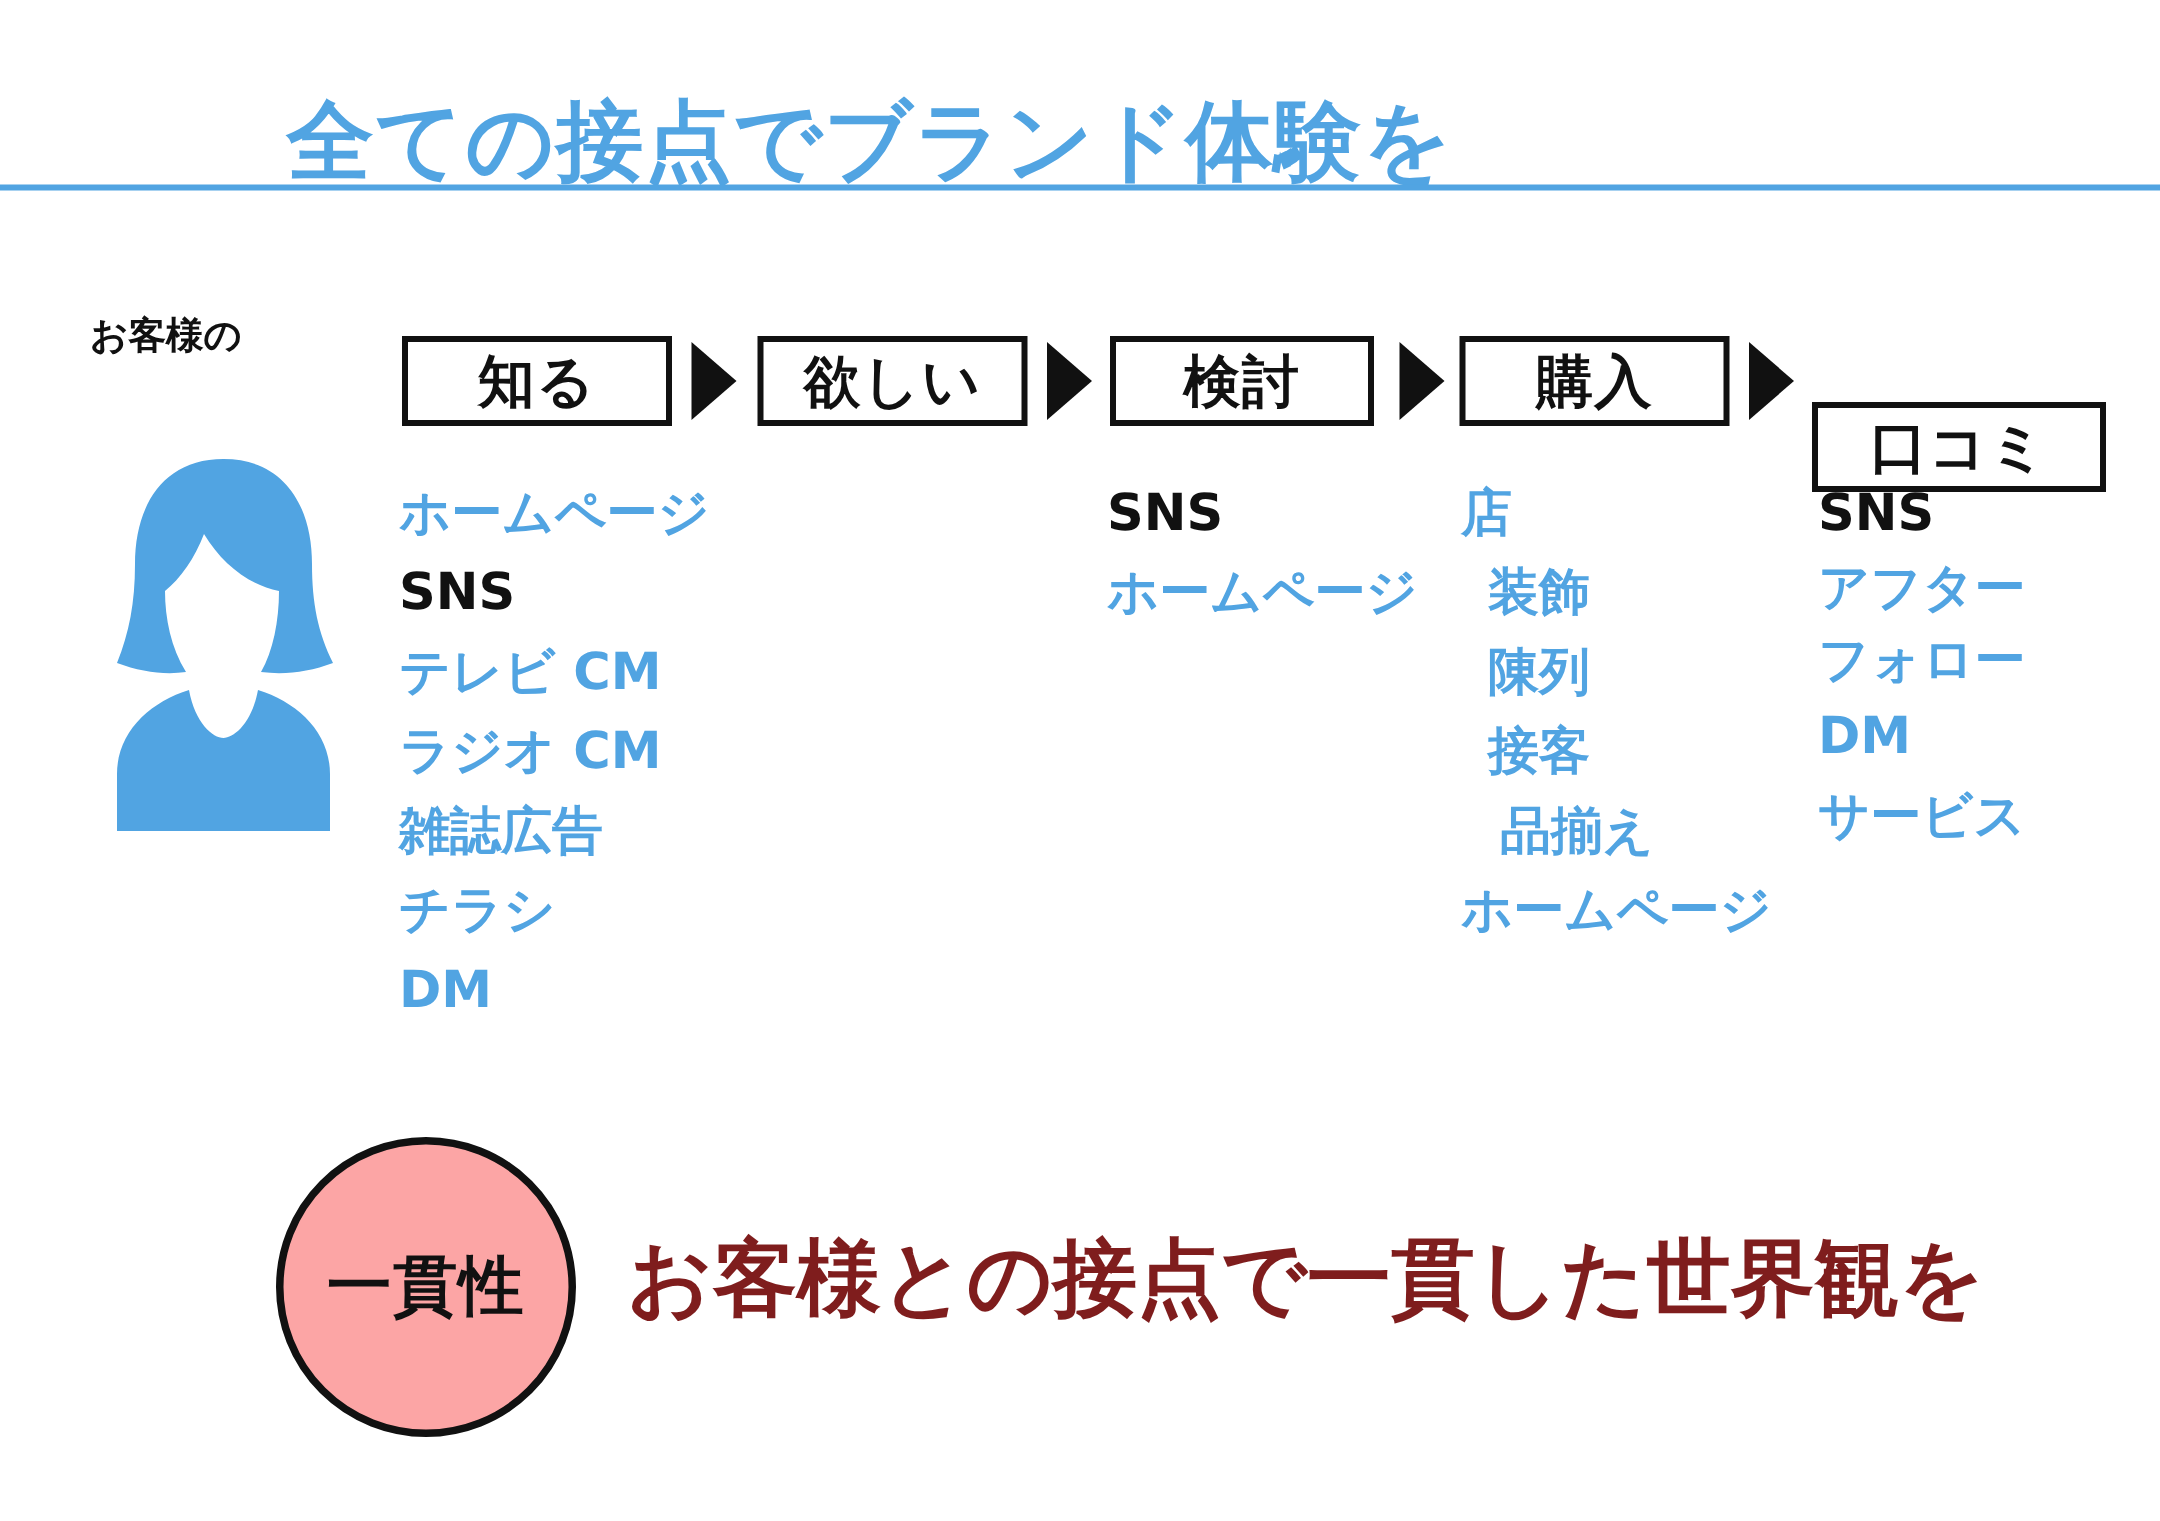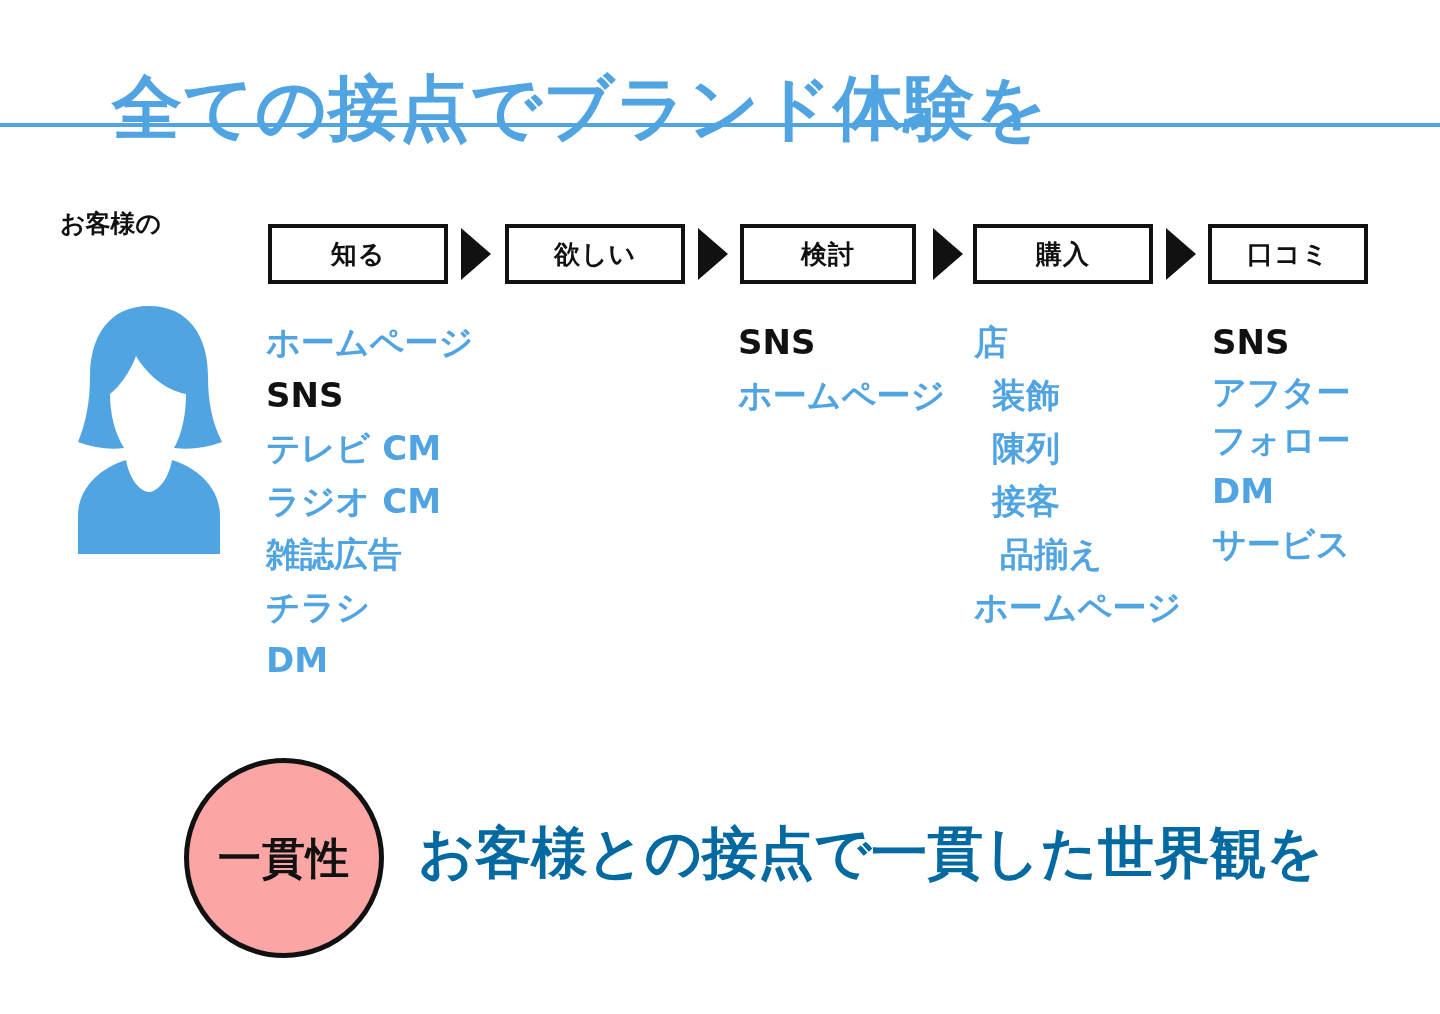--- a/index.html
+++ b/index.html
@@ -20,21 +20,21 @@
     overflow: hidden;
   }
 
   
   .slide-title {
     position: absolute;
     left: 0;
     top: 26px;
     width: 1160px;
     text-align: center;
-    font-size: 70px;
+    font-size: 58px;
     font-weight: 700;
     letter-spacing: 1px;
     line-height: 1.0;
     color: #51a4e2;
     white-space: nowrap;
   }
   .title-rule {
     position: absolute;
     left: 0;
     top: 123px;
@@ -69,21 +69,21 @@
     top: 224px;
     height: 60px;
     box-sizing: border-box;
     border: 4px solid #111111;
     background: #ffffff;
     display: flex;
     align-items: center;
     justify-content: center;
   }
   .stage-box-label {
-    font-size: 26px;
+    font-size: 38px;
     font-weight: 700;
     color: #111111;
     line-height: 1;
     letter-spacing: 1px;
     white-space: nowrap;
   }
   .stage-arrow {
     position: absolute;
     top: 228px;
     width: 0;
@@ -131,21 +131,21 @@
     color: #111111;
     line-height: 1;
     letter-spacing: 1px;
   }
   .footer-message {
     position: absolute;
     left: 418px;
     top: 822px;
     font-size: 56px;
     font-weight: 700;
-    color: #0369a1;
+    color: #7f1d1d;
     line-height: 1.1;
     white-space: nowrap;
   }
 </style>
 </head>
 <body>
 
 <div id="slide">
 
   <h1 class="slide-title">全ての接点でブランド体験を</h1>
@@ -172,21 +172,21 @@
       </div>
       <div class="stage-arrow" style="left: 698px;"></div>
       <div class="stage-box" style="left: 740px; width: 176px;">
         <span class="stage-box-label">検討</span>
       </div>
       <div class="stage-arrow" style="left: 933px;"></div>
       <div class="stage-box" style="left: 973px; width: 180px;">
         <span class="stage-box-label">購入</span>
       </div>
       <div class="stage-arrow" style="left: 1166px;"></div>
-      <div class="stage-box" style="left: 1208px; width: 160px;">
+      <div class="stage-box" style="left: 1208px; width: 196px; margin-top: 44px;">
         <span class="stage-box-label">口コミ</span>
       </div>
     </div>
   <div id="touchpoint-area">
       <div class="touchpoint-col" style="left: 266px;">
         <div class="touchpoint-item">ホームページ</div>
         <div class="touchpoint-item is-dark">SNS</div>
         <div class="touchpoint-item">テレビ CM</div>
         <div class="touchpoint-item">ラジオ CM</div>
         <div class="touchpoint-item">雑誌広告</div>

